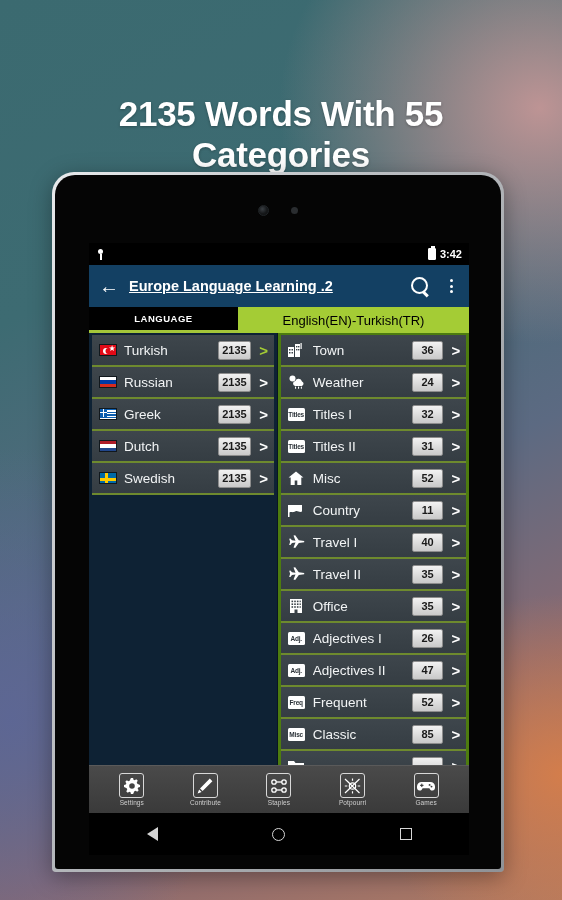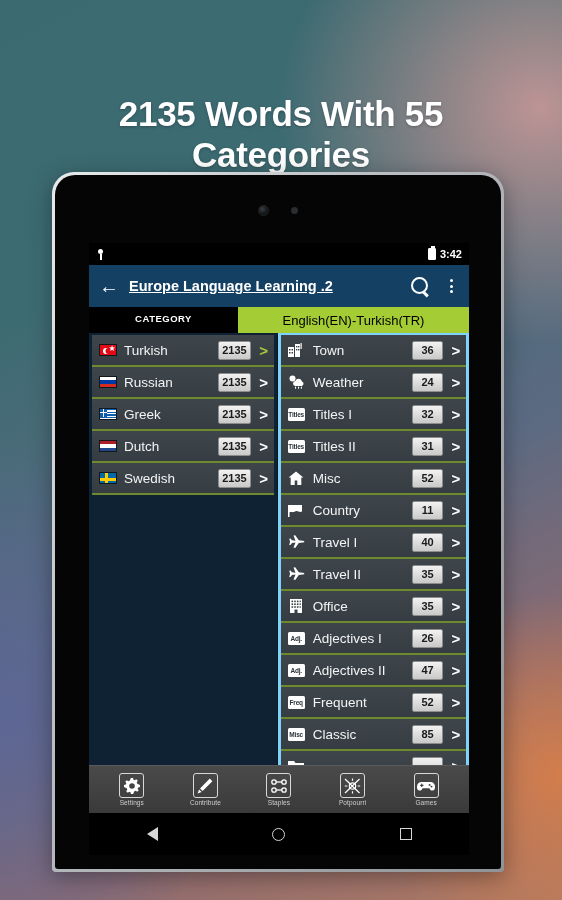--- a/index.html
+++ b/index.html
@@ -152,21 +152,21 @@
     cursor: pointer;
   }
 
   
   #panes { flex: 1; display: flex; min-height: 0; }
   #left-pane {
     flex: 1; background: #0e2234; padding: 2px 3px 0 3px;
     overflow: hidden; border-right: 1px solid #0a1622;
   }
   #right-pane {
-    flex: 1.02; background: #7dd3fc; padding: 2px 3px 16px 3px;
+    flex: 1.02; background: #4d7c0f; padding: 2px 3px 16px 3px;
     overflow: hidden;
   }
 
   .row {
     height: 32px;
     background: linear-gradient(180deg, #3e464c 0%, #353d43 100%);
     border-bottom: 2px solid #6e8a2e;
     display: flex; align-items: center;
     padding: 0 4px 0 6px; gap: 7px;
     cursor: pointer;
@@ -304,21 +304,21 @@
           <div id="app-title">Europe Language Learning .2</div>
           <div id="search-icon"></div>
           <div id="overflow-icon">
             <i></i>
               <i></i>
               <i></i>
           </div>
         </div>
 
         <div id="tabrow">
-          <div class="tab">CATEGORY</div>
+          <div class="tab active">LANGUAGE</div>
           <div id="pair-tab">English(EN)-Turkish(TR)</div>
         </div>
 
         <div id="panes">
 
           <div id="left-pane">
 
             <div class="row">
               <span class="row-icon">
                   <span class="flag flag-tr"></span>

